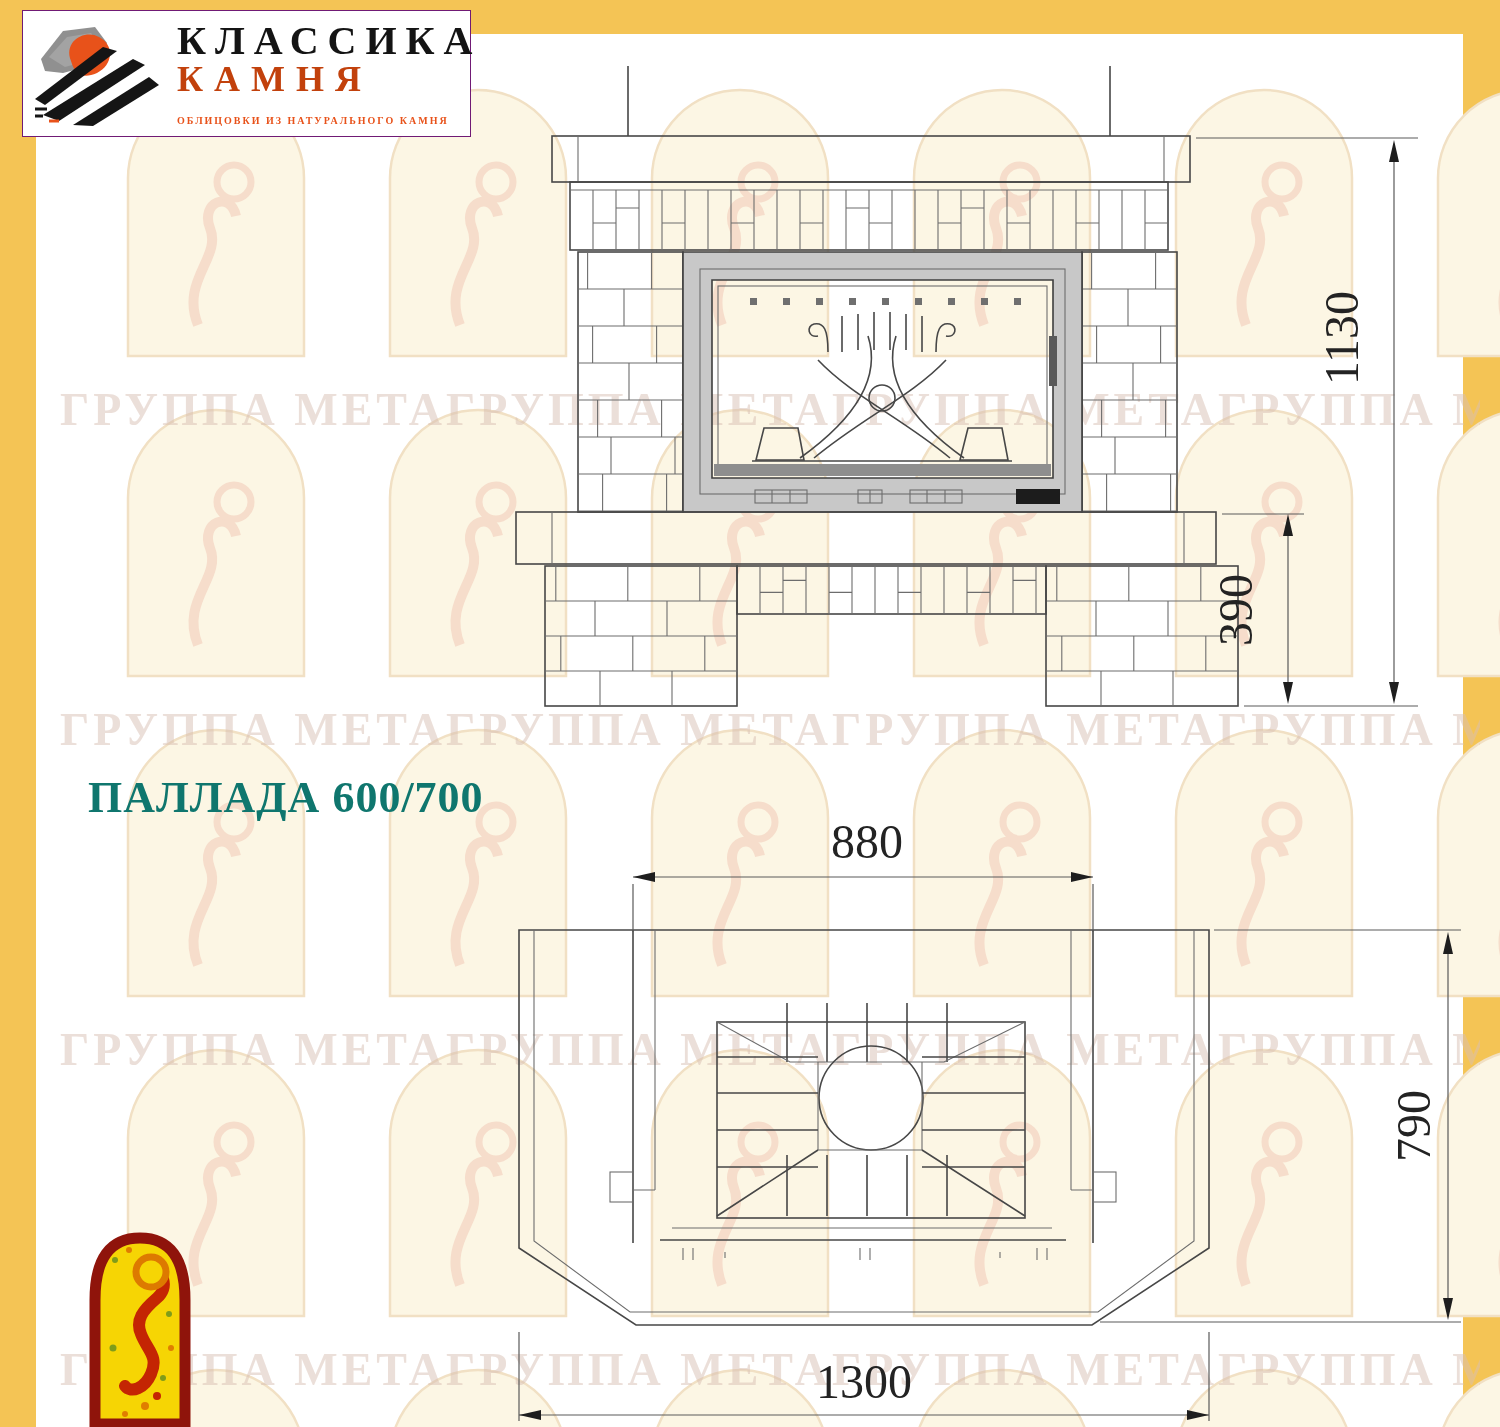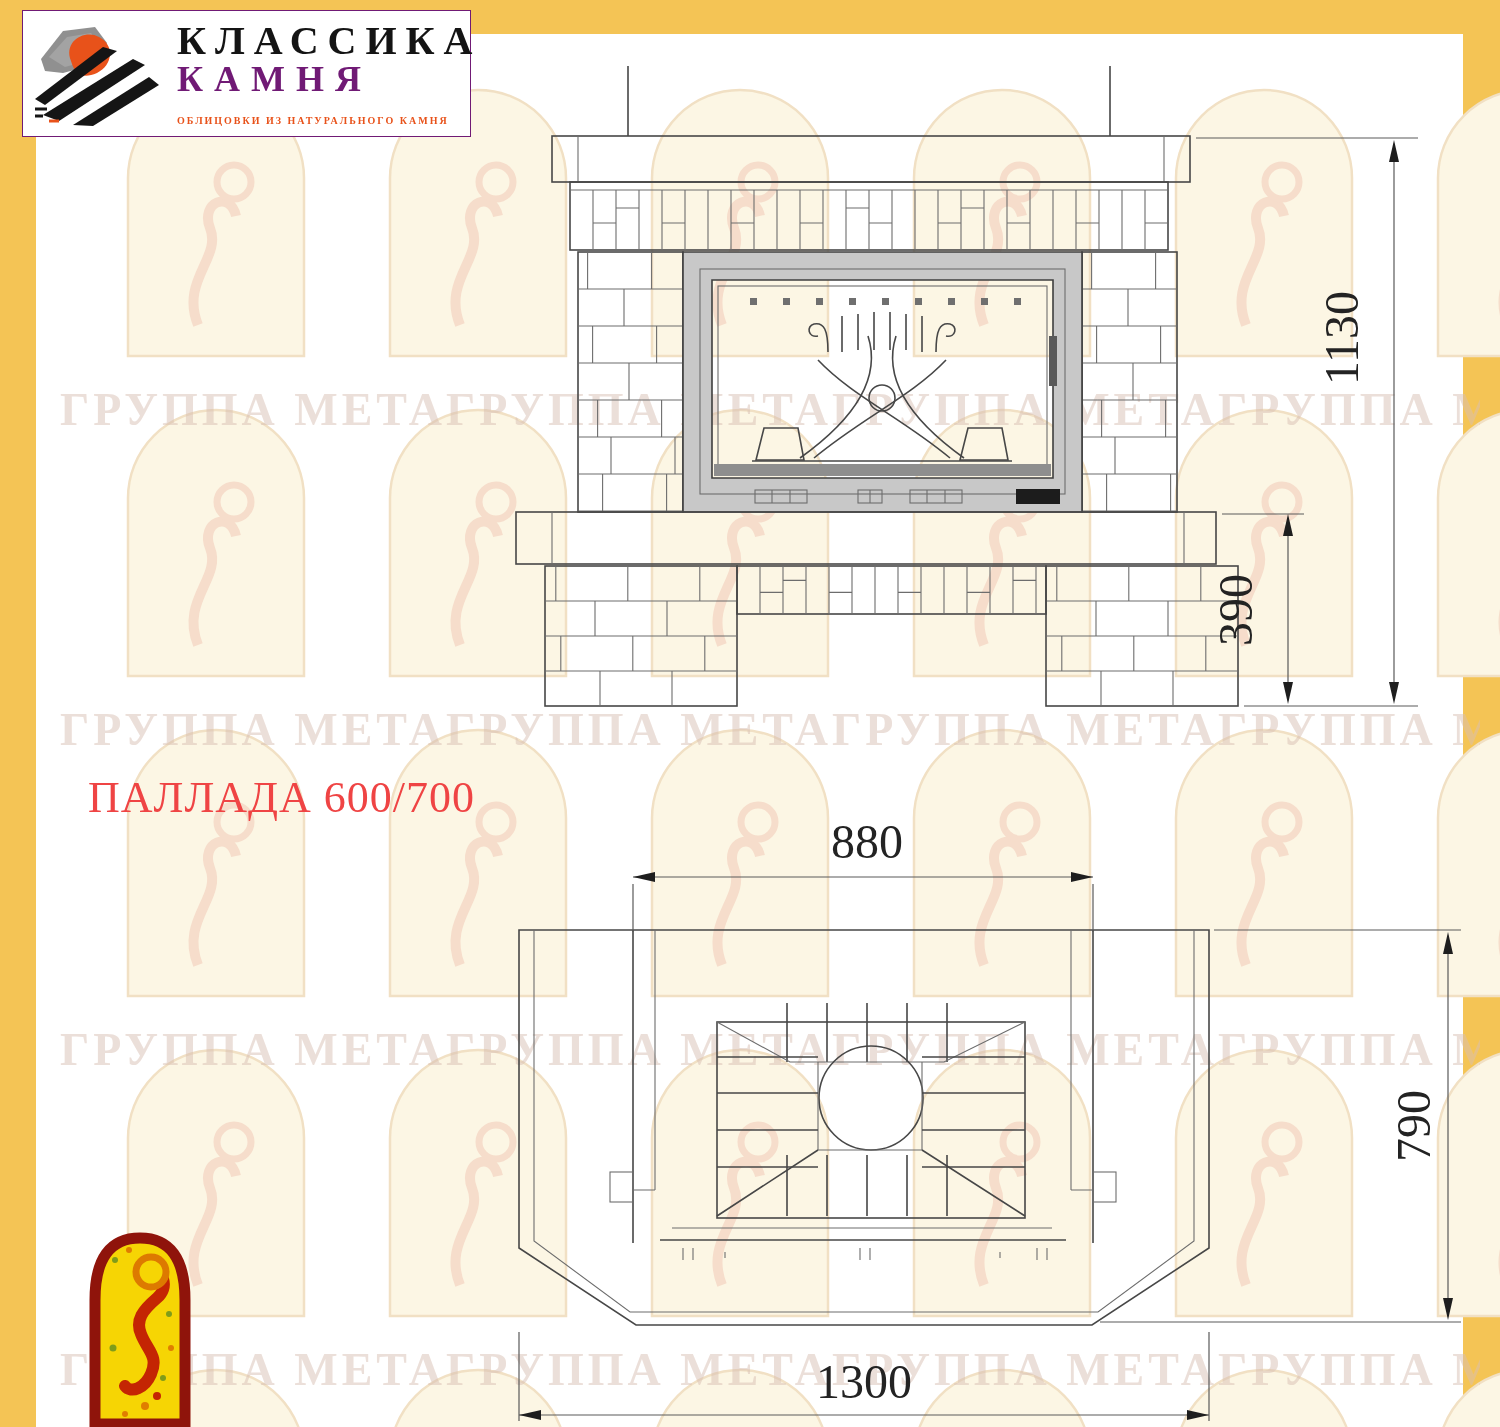--- a/index.html
+++ b/index.html
@@ -13,25 +13,25 @@
   .wm-svg{position:absolute;left:0;top:0;}
   .wm-text{position:absolute;left:60px;width:1420px;white-space:nowrap;overflow:hidden;
            font-family:"Liberation Serif",serif;font-weight:bold;font-size:46px;
            letter-spacing:4px;color:#d9c0b4;opacity:.5;}
 
   .logo{position:absolute;left:22px;top:10px;width:447px;height:125px;background:#fff;
         border:1px solid #701a75;display:flex;align-items:center;}
   .logo-art{margin-left:10px;flex:0 0 auto;}
   .logo-text{margin-left:14px;}
   .logo-line1{font-weight:bold;font-size:40px;letter-spacing:9px;color:#141414;line-height:1.0;}
-  .logo-line2{font-weight:bold;font-size:36px;letter-spacing:11px;color:#701a75;line-height:1.05;}
+  .logo-line2{font-weight:bold;font-size:36px;letter-spacing:11px;color:#c2410c;line-height:1.05;}
   .logo-tagline{font-weight:bold;font-size:10px;letter-spacing:2px;color:#e8521a;margin-top:16px;}
 
-  .model-title{position:absolute;left:88px;top:772px;font-weight:normal;font-size:44px;
-               letter-spacing:1px;color:#ef4444;}
+  .model-title{position:absolute;left:88px;top:772px;font-weight:bold;font-size:44px;
+               letter-spacing:1px;color:#0f766e;}
 
   .drawing{position:absolute;left:0;top:0;}
   .ln{stroke:#474747;stroke-width:1.6;fill:none;}
   .thin{stroke:#6d6d6d;stroke-width:1.1;fill:none;}
   .dim{stroke:#5a5a5a;stroke-width:1.2;fill:none;}
   .arr{fill:#1e1e1e;stroke:none;}
   .dimtxt{font-family:"Liberation Serif",serif;font-size:48px;fill:#232323;}
 
   .meta-logo{position:absolute;left:85px;top:1228px;}
 </style>

